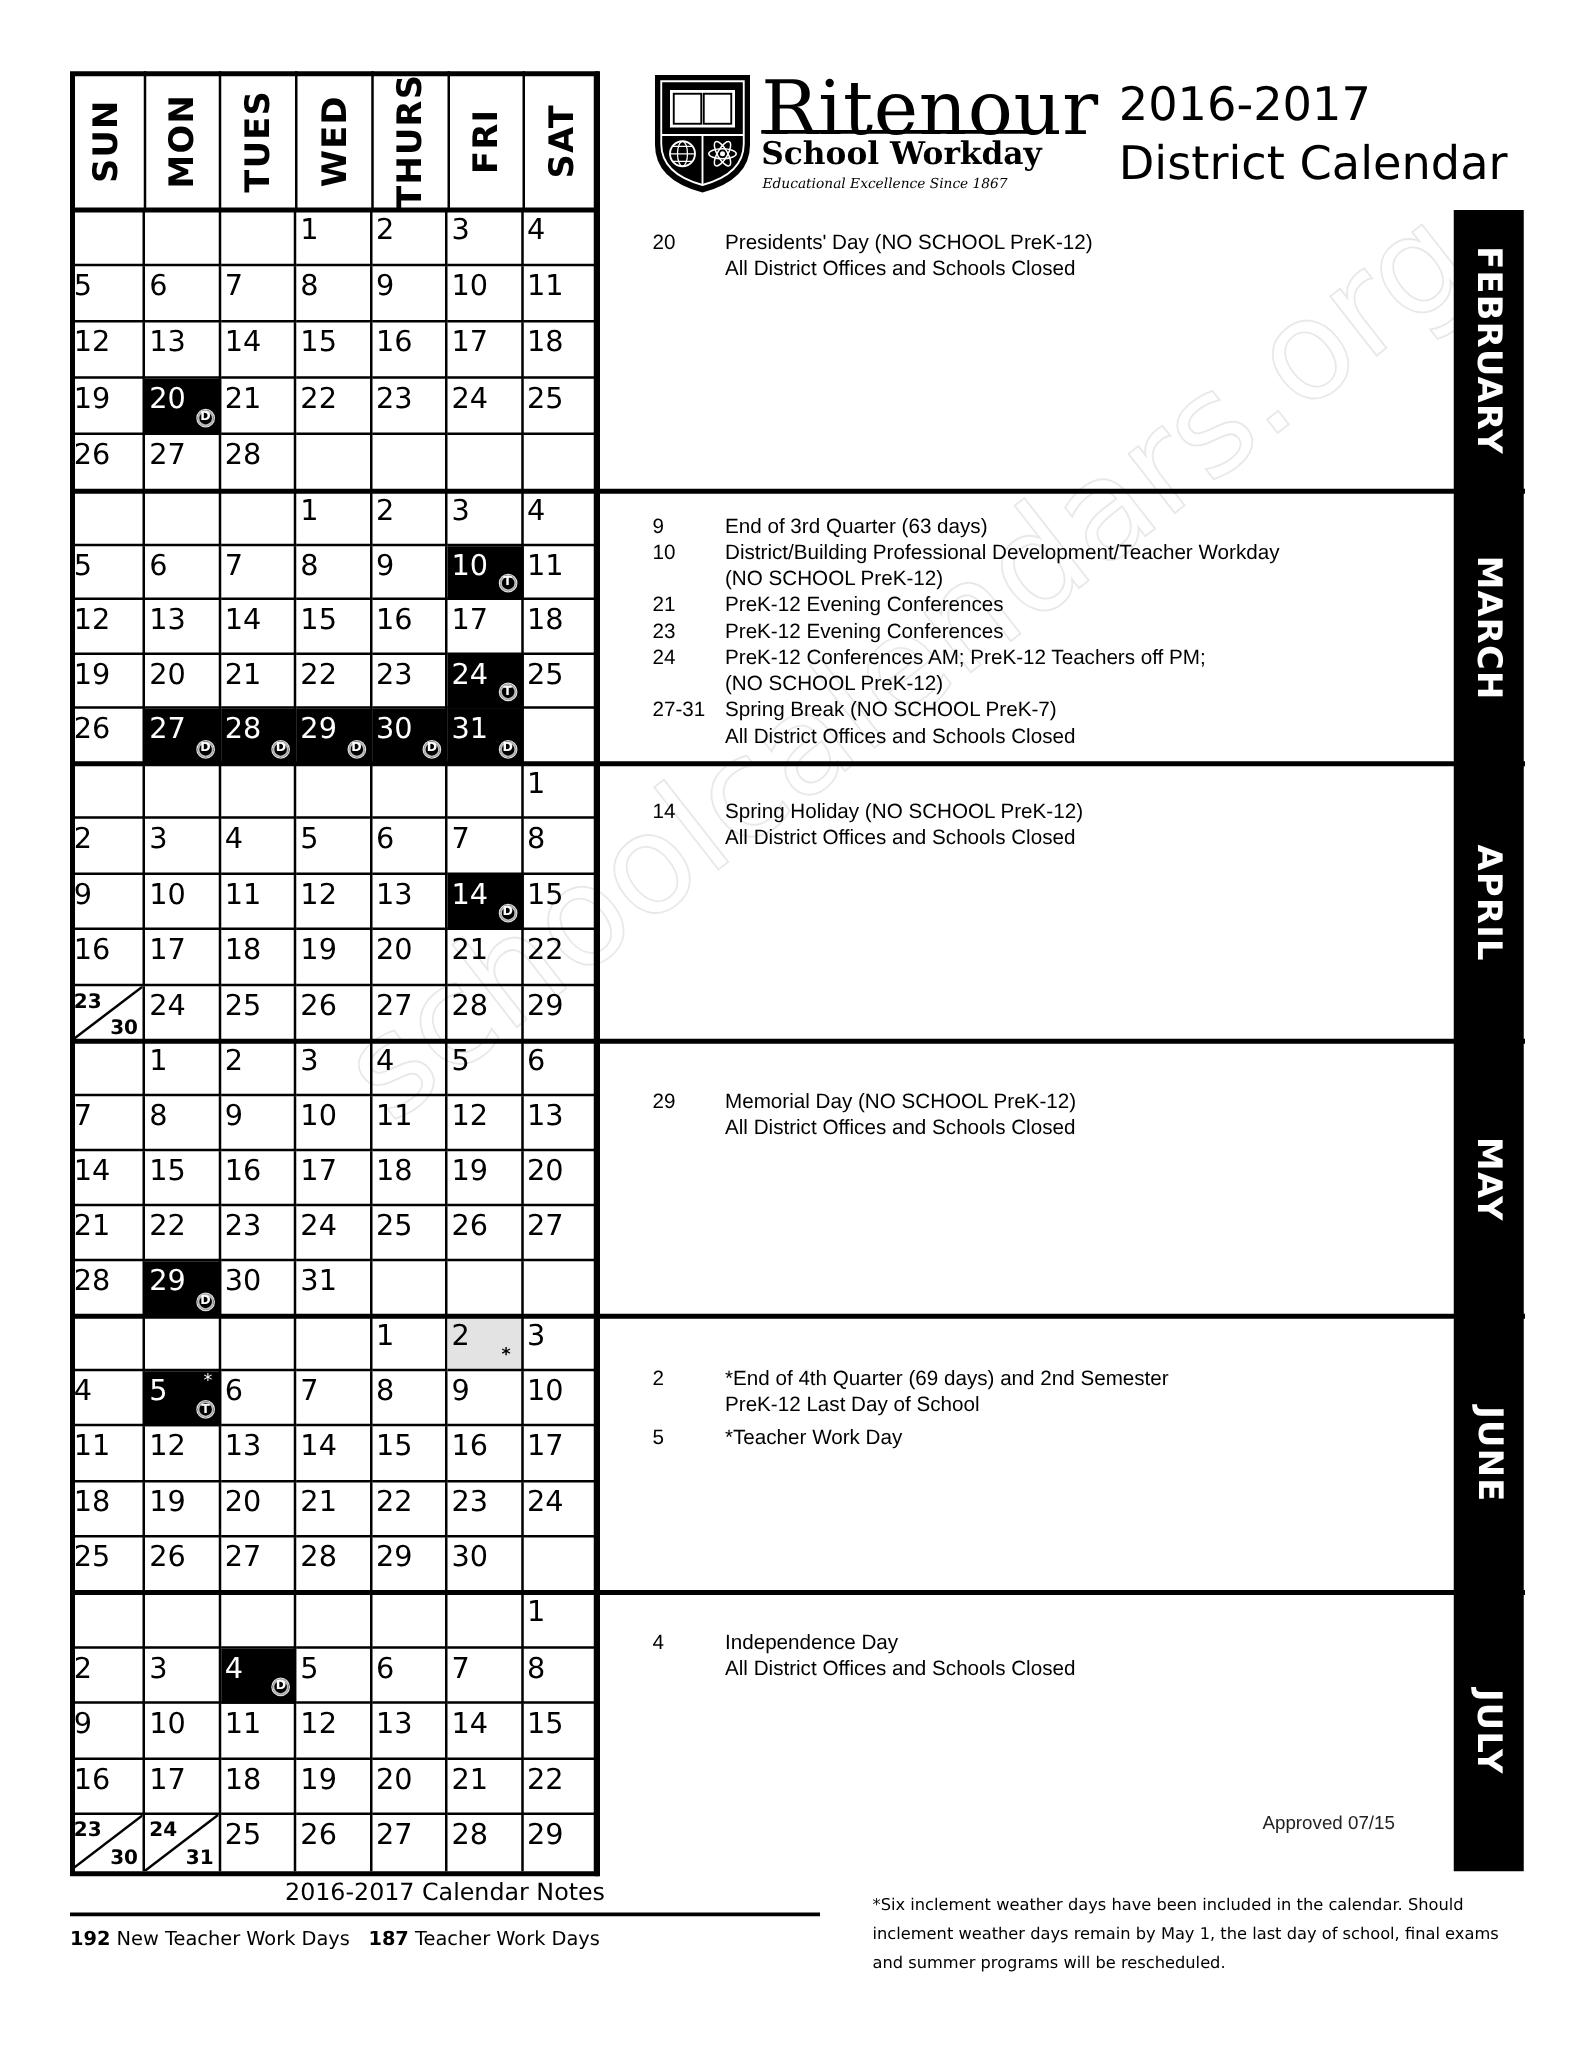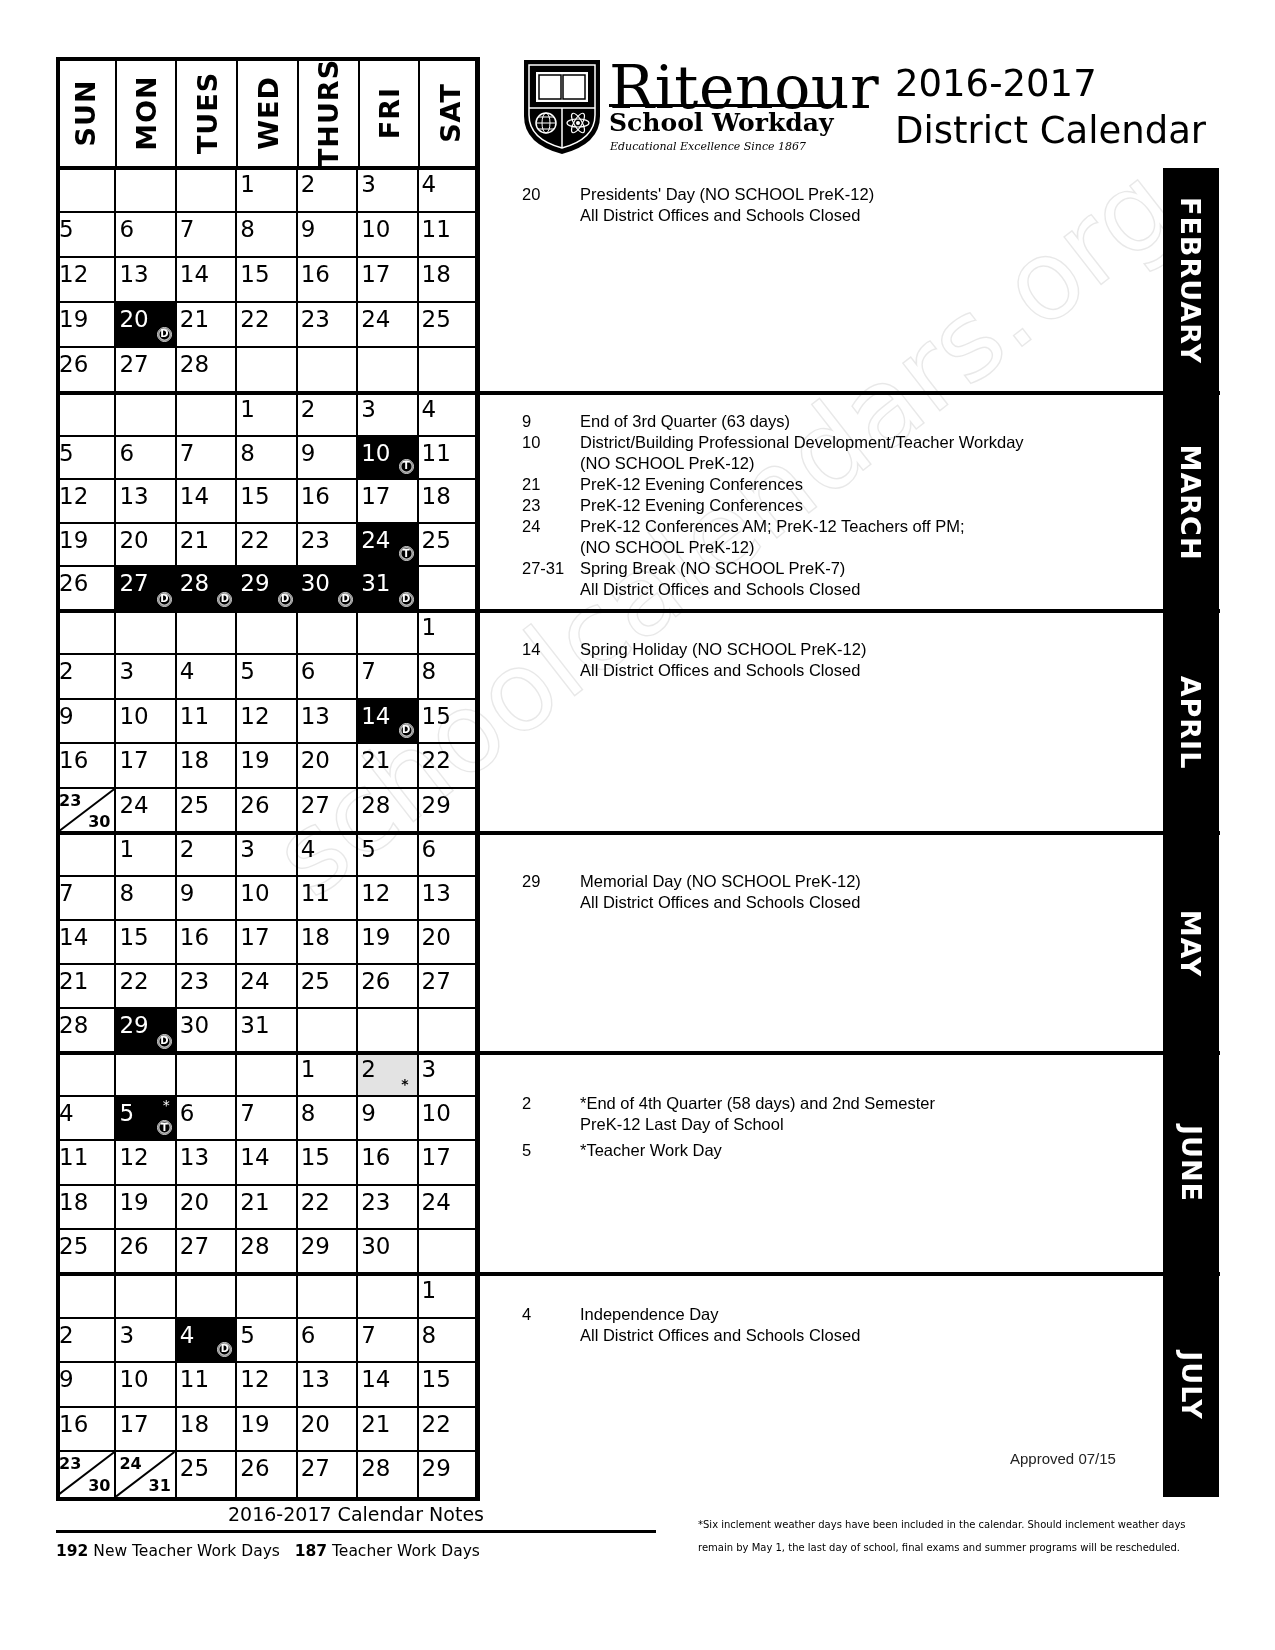--- a/index.html
+++ b/index.html
@@ -36,21 +36,21 @@
   .logo { position:absolute; left:522px; top:58px; width:320px; height:100px; }
   .logo .shield { position:absolute; left:0; top:0; width:80px; height:98px; }
   .logo .name1 { position:absolute; left:87px; top:-6px; font-family:"DejaVu Serif", serif; font-size:60px; letter-spacing:0.5px; }
   .logo .rule { position:absolute; left:87px; top:46px; width:222px; height:3px; background:#000; }
   .logo .name2 { position:absolute; left:87px; top:50px; font-family:"DejaVu Serif", serif; font-weight:bold; font-size:25px; }
   .logo .tag { position:absolute; left:88px; top:82px; font-family:"DejaVu Serif", serif; font-style:italic; font-size:11px; }
   .title { position:absolute; left:895px; top:60px; font-family:"DejaVu Sans", sans-serif; font-size:37px; line-height:47px; }
   .foot-title { position:absolute; left:56px; top:1503px; width:600px; text-align:center; font-family:"DejaVu Sans", sans-serif; font-size:19px; }
   .foot-rule { position:absolute; left:56px; top:1530px; width:600px; height:3px; background:#000; }
   .foot-l { position:absolute; left:56px; top:1540px; font-family:"DejaVu Sans", sans-serif; font-size:15.5px; line-height:23px; }
-  .foot-r { position:absolute; left:698px; top:1513px; width:520px; font-family:"DejaVu Sans", sans-serif; font-size:10px; line-height:23px; }
+  .foot-r { position:absolute; left:698px; top:1513px; width:520px; font-family:"DejaVu Sans", sans-serif; font-size:13px; line-height:23px; }
   .approved { position:absolute; left:1010px; top:1450px; font-family:"Liberation Sans", sans-serif; font-size:15px; color:#222; }
   .watermark { position:absolute; left:250px; top:820px; transform:rotate(-38deg); transform-origin:left top; font-family:"DejaVu Sans", sans-serif; font-size:110px; color:transparent; -webkit-text-stroke:1.5px rgba(0,0,0,0.09); white-space:nowrap; pointer-events:none; }
 </style>
 </head>
 <body>
 
 <div class="logo">
   <svg class="shield" viewBox="0 0 80 98">
     <path d="M2 2 H78 V58 Q78 86 40 96 Q2 86 2 58 Z" fill="#000"></path>
     <path d="M7 7 H73 V57 Q73 81 40 90 Q7 81 7 57 Z" fill="none" stroke="#fff" stroke-width="1.5"></path>
@@ -376,21 +376,21 @@
         <div class="cell last-row"><span>27</span></div>
         <div class="cell last-row"><span>28</span></div>
         <div class="cell last-row"><span>29</span></div>
         <div class="cell last-row"><span>30</span></div>
         <div class="cell last-row"></div>
       </div>
       <div class="notes" style="top: 40px;">
         <div class="note">
           <div class="d">2</div>
           <div class="t">
-            <div>*End of 4th Quarter (58 days) and 2nd Semester</div>
+            <div>*End of 4th Quarter (69 days) and 2nd Semester</div>
             <div>PreK-12 Last Day of School</div>
           </div>
         </div>
         <div class="note" style="margin-top: 5px;">
           <div class="d">5</div>
           <div class="t">
             <div>*Teacher Work Day</div>
           </div>
         </div>
       </div>

